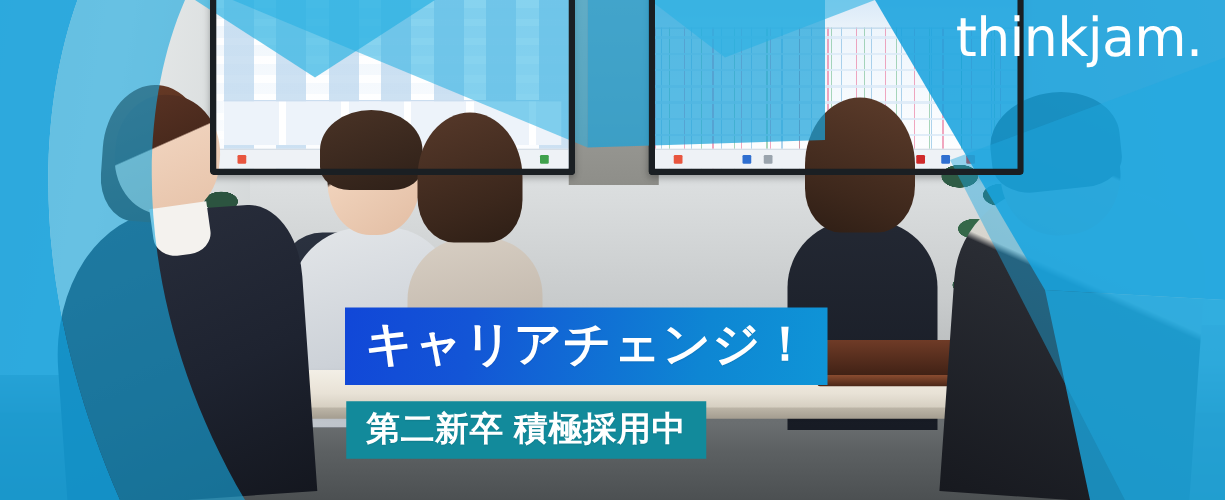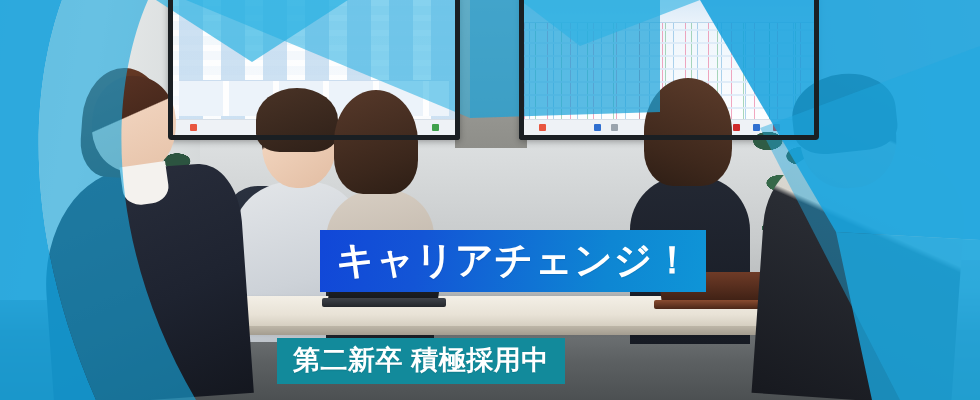--- a/index.html
+++ b/index.html
@@ -477,22 +477,23 @@
       <path d="M470,0 L660,0 L660,112 L470,118 Z" fill="#1aa2d9" fill-opacity="0.72"></path>
 
       <path d="M520,0 L700,0 L580,46 Z" fill="#2ab0e2" fill-opacity="0.60"></path>
       <path d="M700,0 L980,0 L980,240 L836,232 Z" fill="#14a1dd" fill-opacity="0.86"></path>
       <path d="M836,232 L980,240 L980,400 L872,400 Z" fill="#1aa6de" fill-opacity="0.80"></path>
       <path d="M760,128 L980,46 L980,400 L900,400 Z" fill="#1fa9df" fill-opacity="0.45"></path>
     </svg>
   </div>
 
 
-  <div class="copy" id="headline-2-wrap" style="left: 276px; top: 230px; margin-left: 44px;">
+  <div class="copy" id="headline-2-wrap" style="left: 276px; top: 246px;">
     <span class="tag" id="headline-2" style="position: static;">キャリアチェンジ！</span>
   </div>
 
-  <div class="copy" id="subhead-wrap" style="left: 277px; top: 338px;">
+  <div class="copy" id="subhead-wrap" style="left: 277px; top: 321px;">
     <span class="tag" id="subhead" style="position: static;">第二新卒 積極採用中</span>
   </div>
 
+  <div id="logo">thinkjam.</div>
 
 </div>
 
 </body></html>

